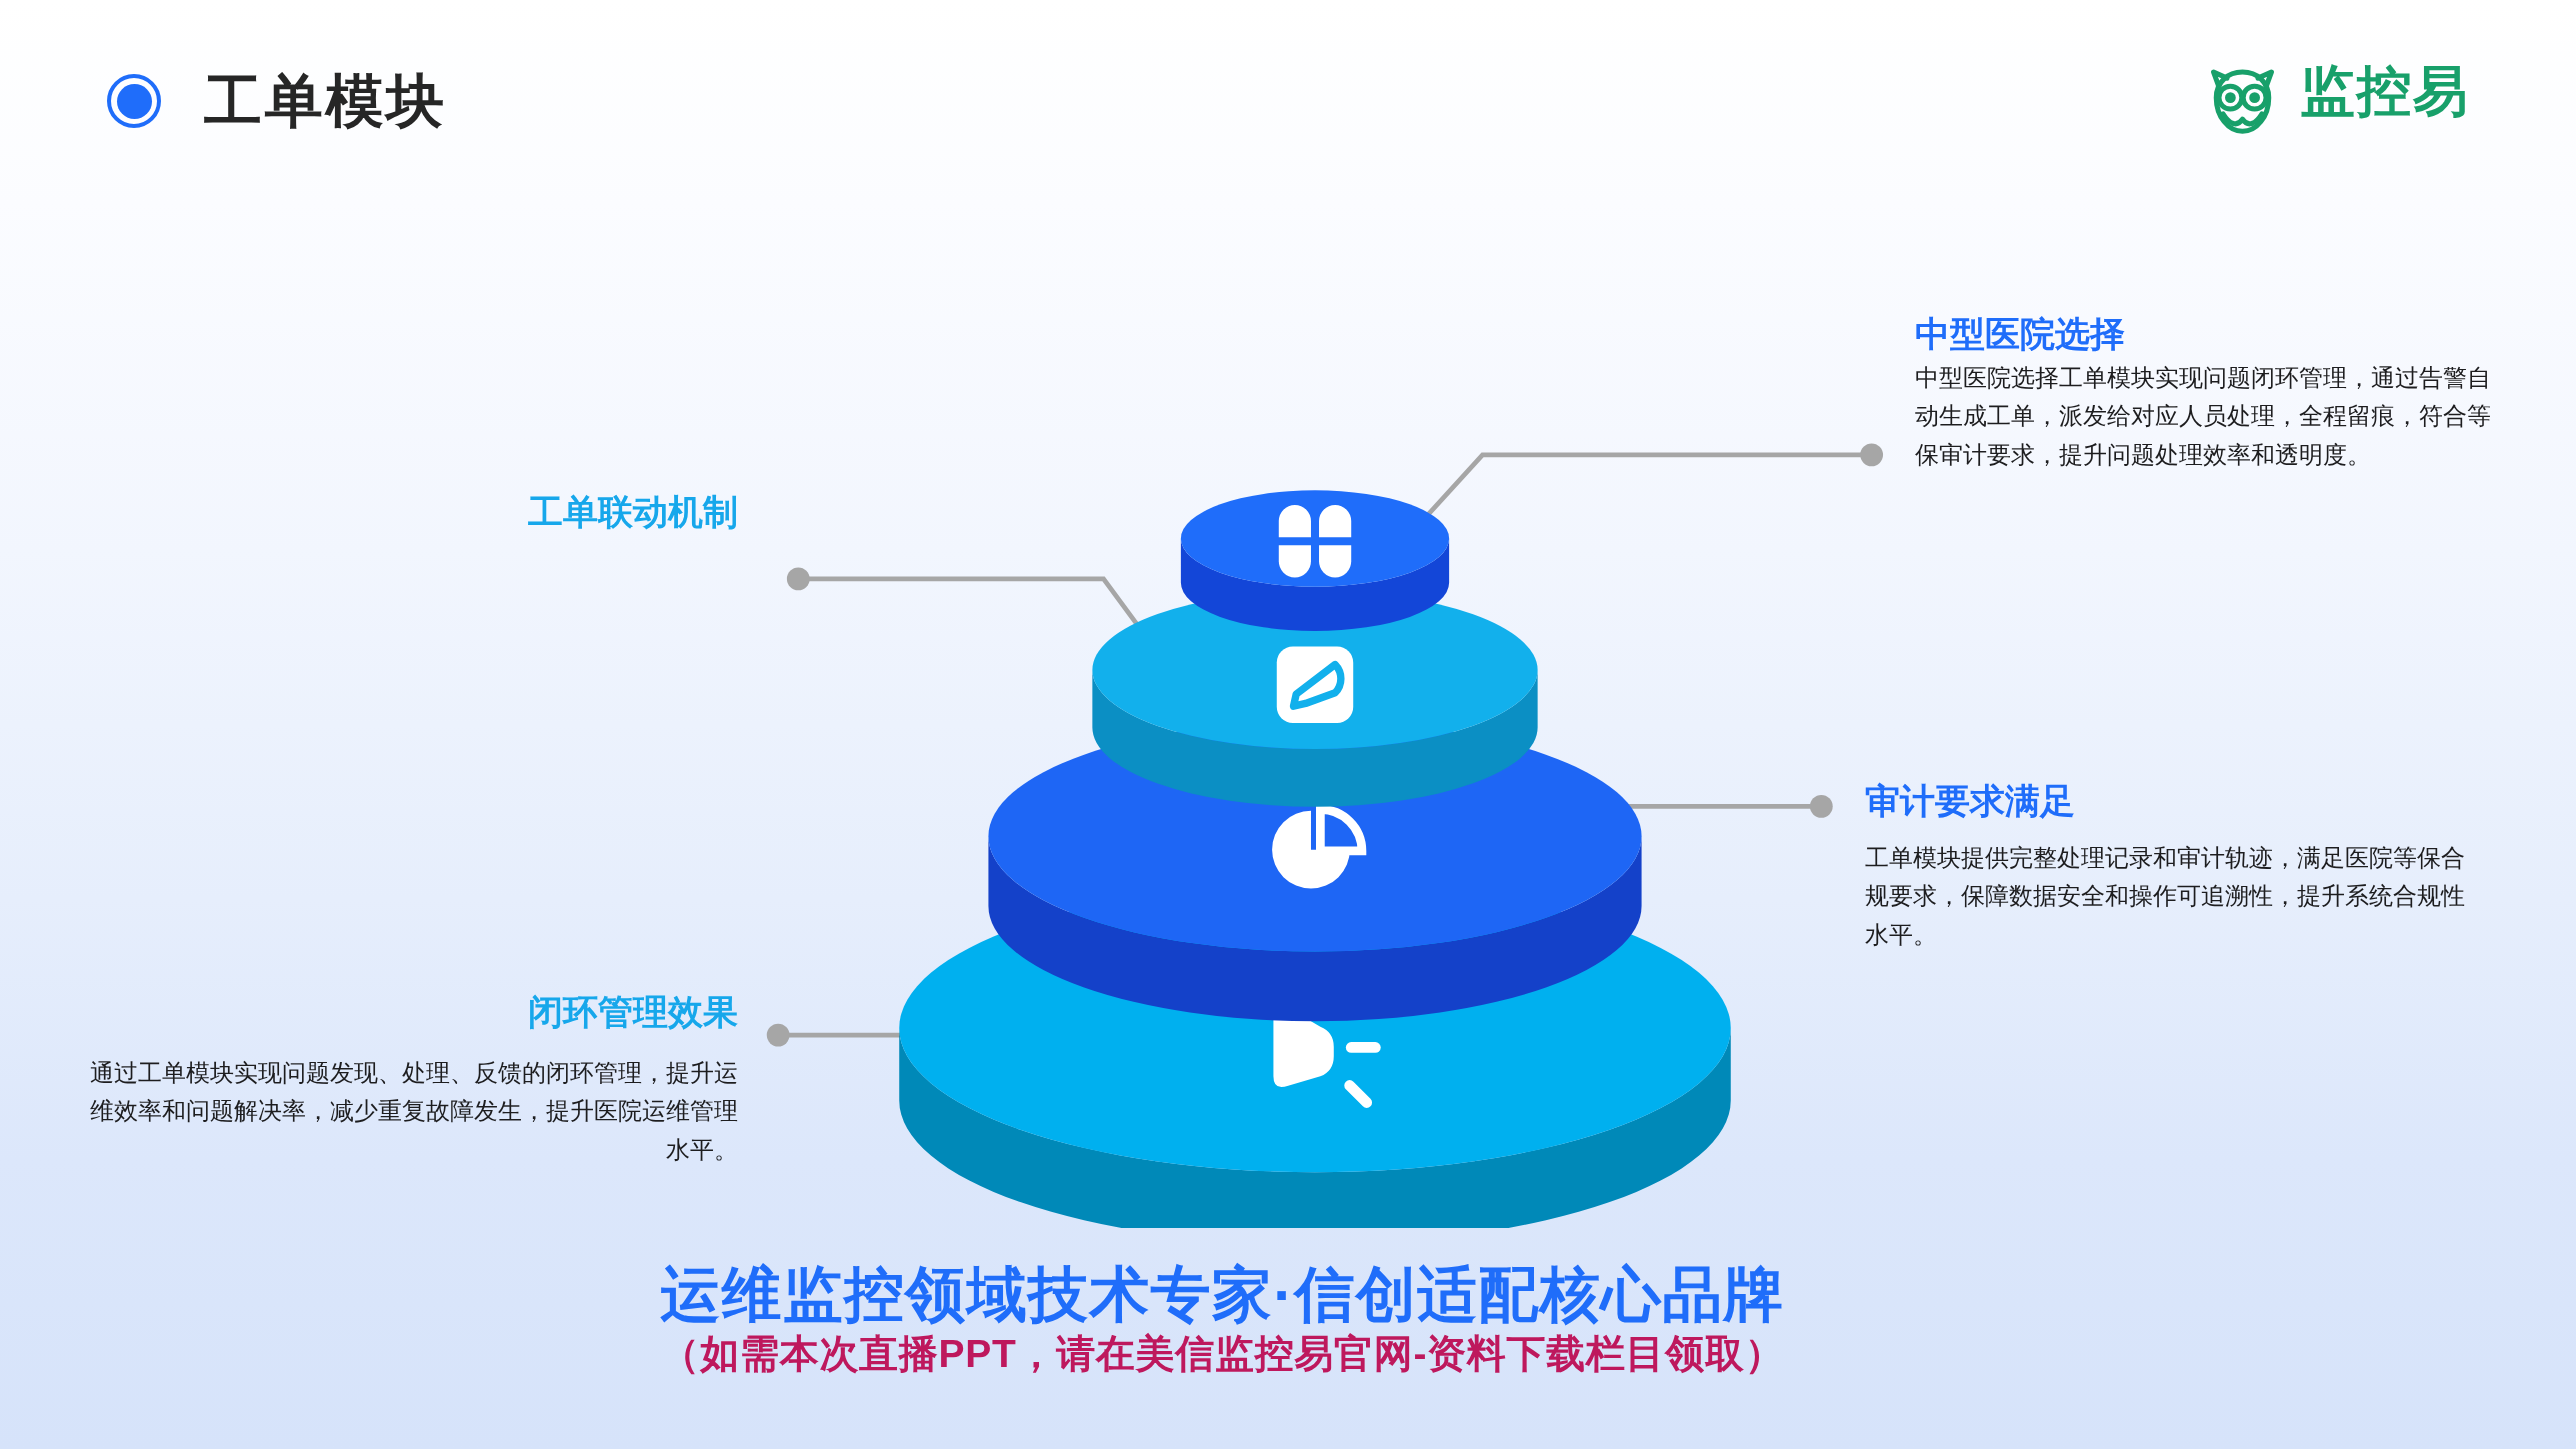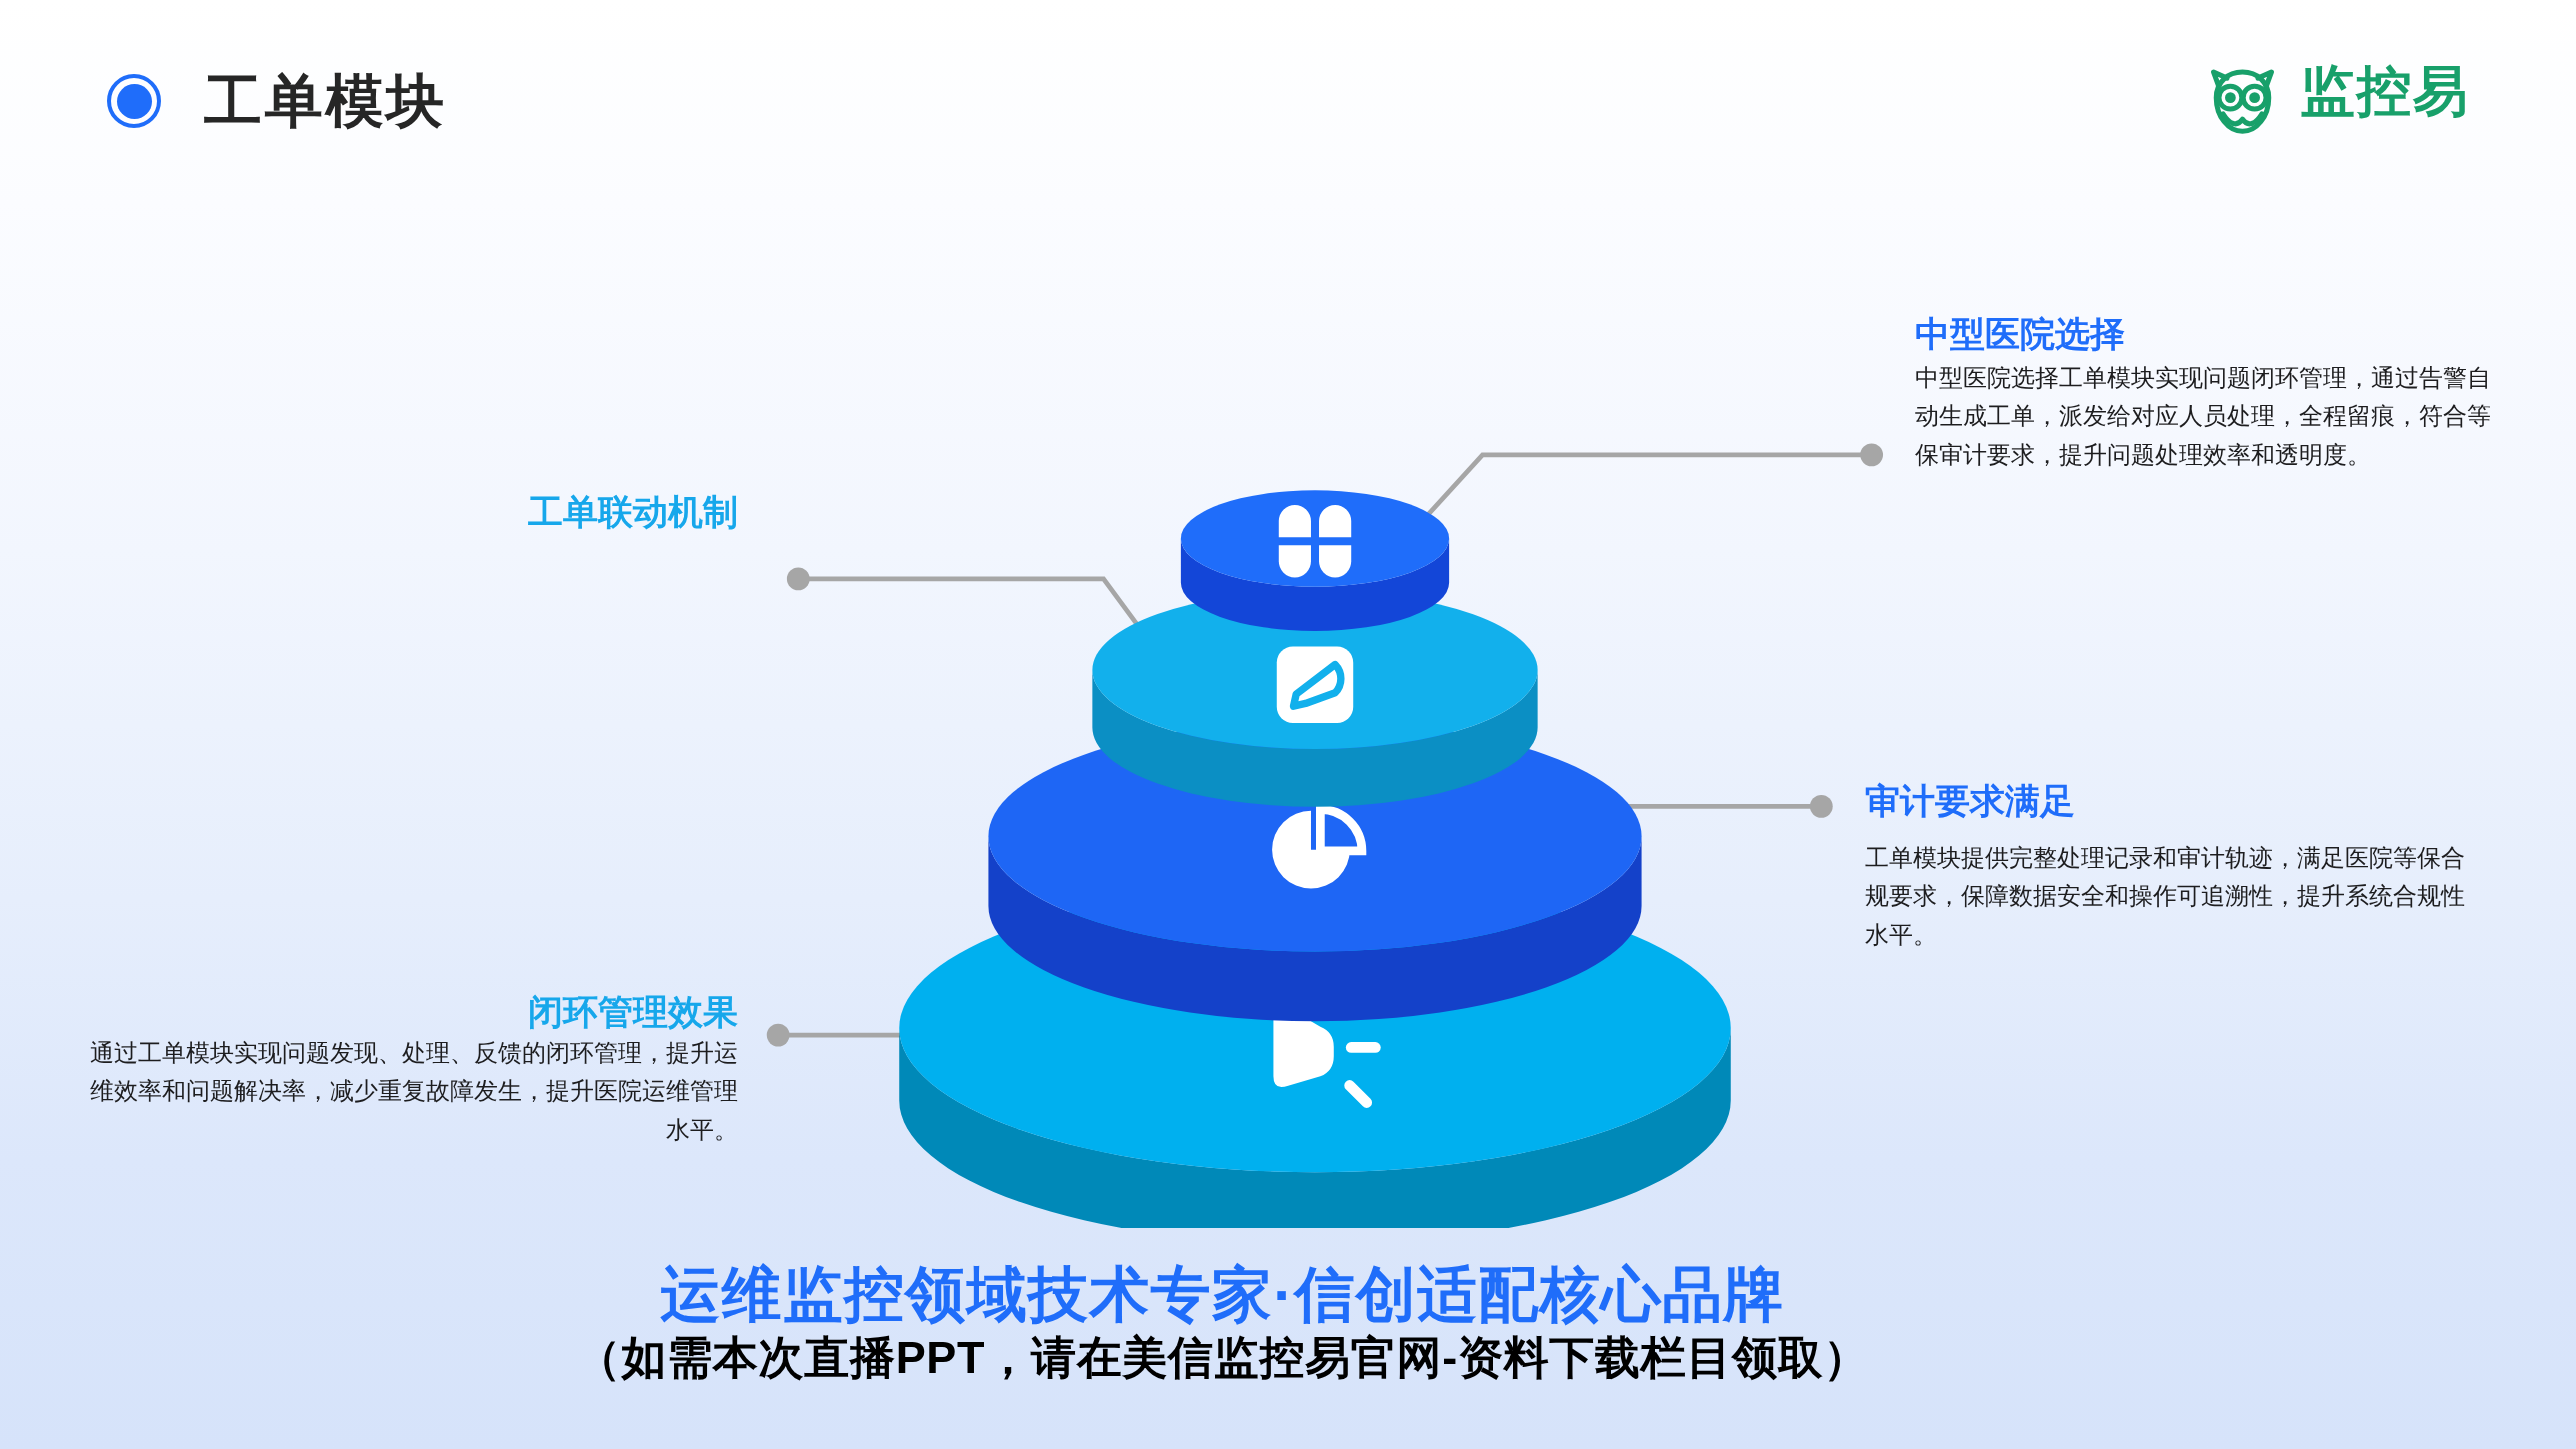--- a/index.html
+++ b/index.html
@@ -44,26 +44,26 @@
   .blk.right{text-align:left;}
   .blk.left{text-align:right;}
 
   .blk-1{left:1915px;top:315px;width:577px;}
   .blk-1 .h{color:#1f6dfa;margin-bottom:5px;}
   .blk-2{left:1865px;top:782px;width:604px;}
   .blk-2 .h{color:#1f6dfa;margin-bottom:18px;}
   .blk-3{left:107px;top:493px;width:631px;}
   .blk-3 .h{color:#16a7eb;margin-bottom:17.4px;}
   .blk-4{left:87px;top:993px;width:651px;}
-  .blk-4 .h{color:#16a7eb;margin-bottom:2px;}
+  .blk-4 .h{color:#16a7eb;margin-bottom:22px;}
 
   
   .footer{position:absolute;left:0;top:1261px;width:2445px;text-align:center;}
   .footer .l1{font-size:60px;font-weight:bold;color:#1f6dfa;letter-spacing:1.3px;line-height:1.12;white-space:nowrap;}
-  .footer .l2{font-size:45px;font-weight:bold;color:#000000;letter-spacing:0.7px;line-height:1.2;white-space:nowrap;margin-top:2.7px;}
+  .footer .l2{font-size:39px;font-weight:bold;color:#be185d;letter-spacing:0.7px;line-height:1.2;white-space:nowrap;margin-top:2.7px;}
 </style>
 </head>
 <body>
 
 <div class="slide">
 
   <div class="header">
 
     <div class="hdr-ring">
       <i></i>

